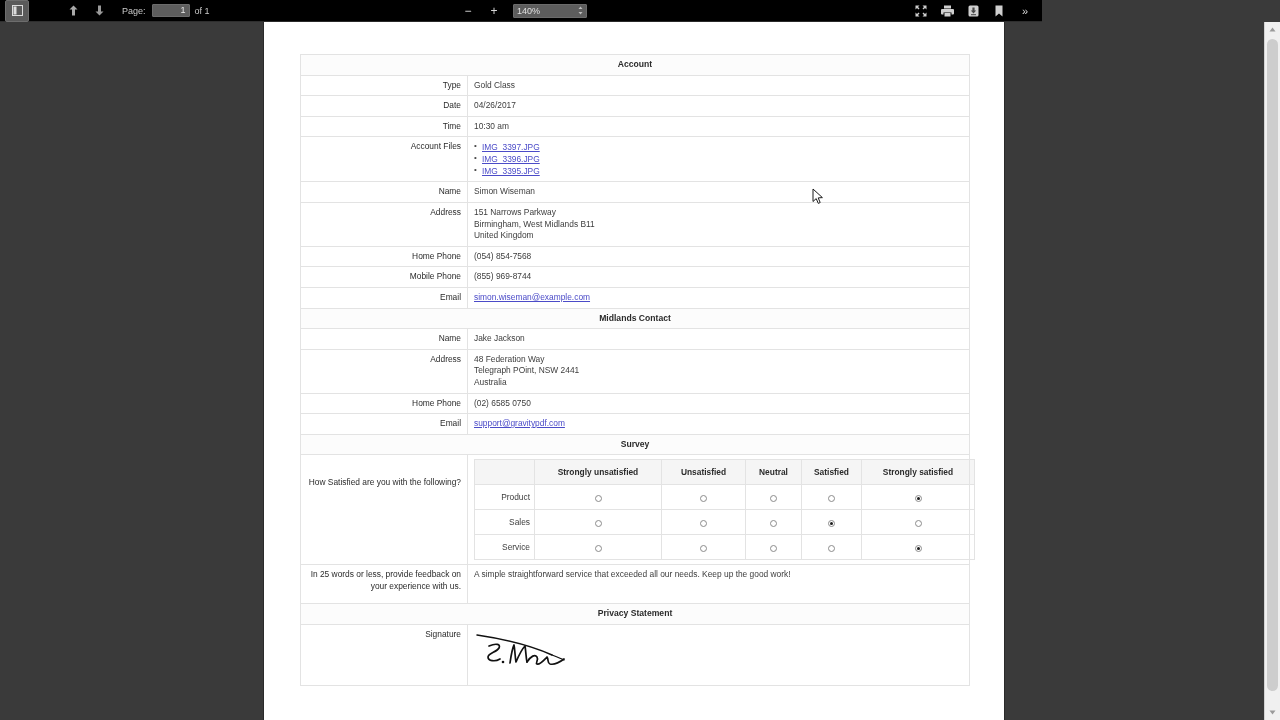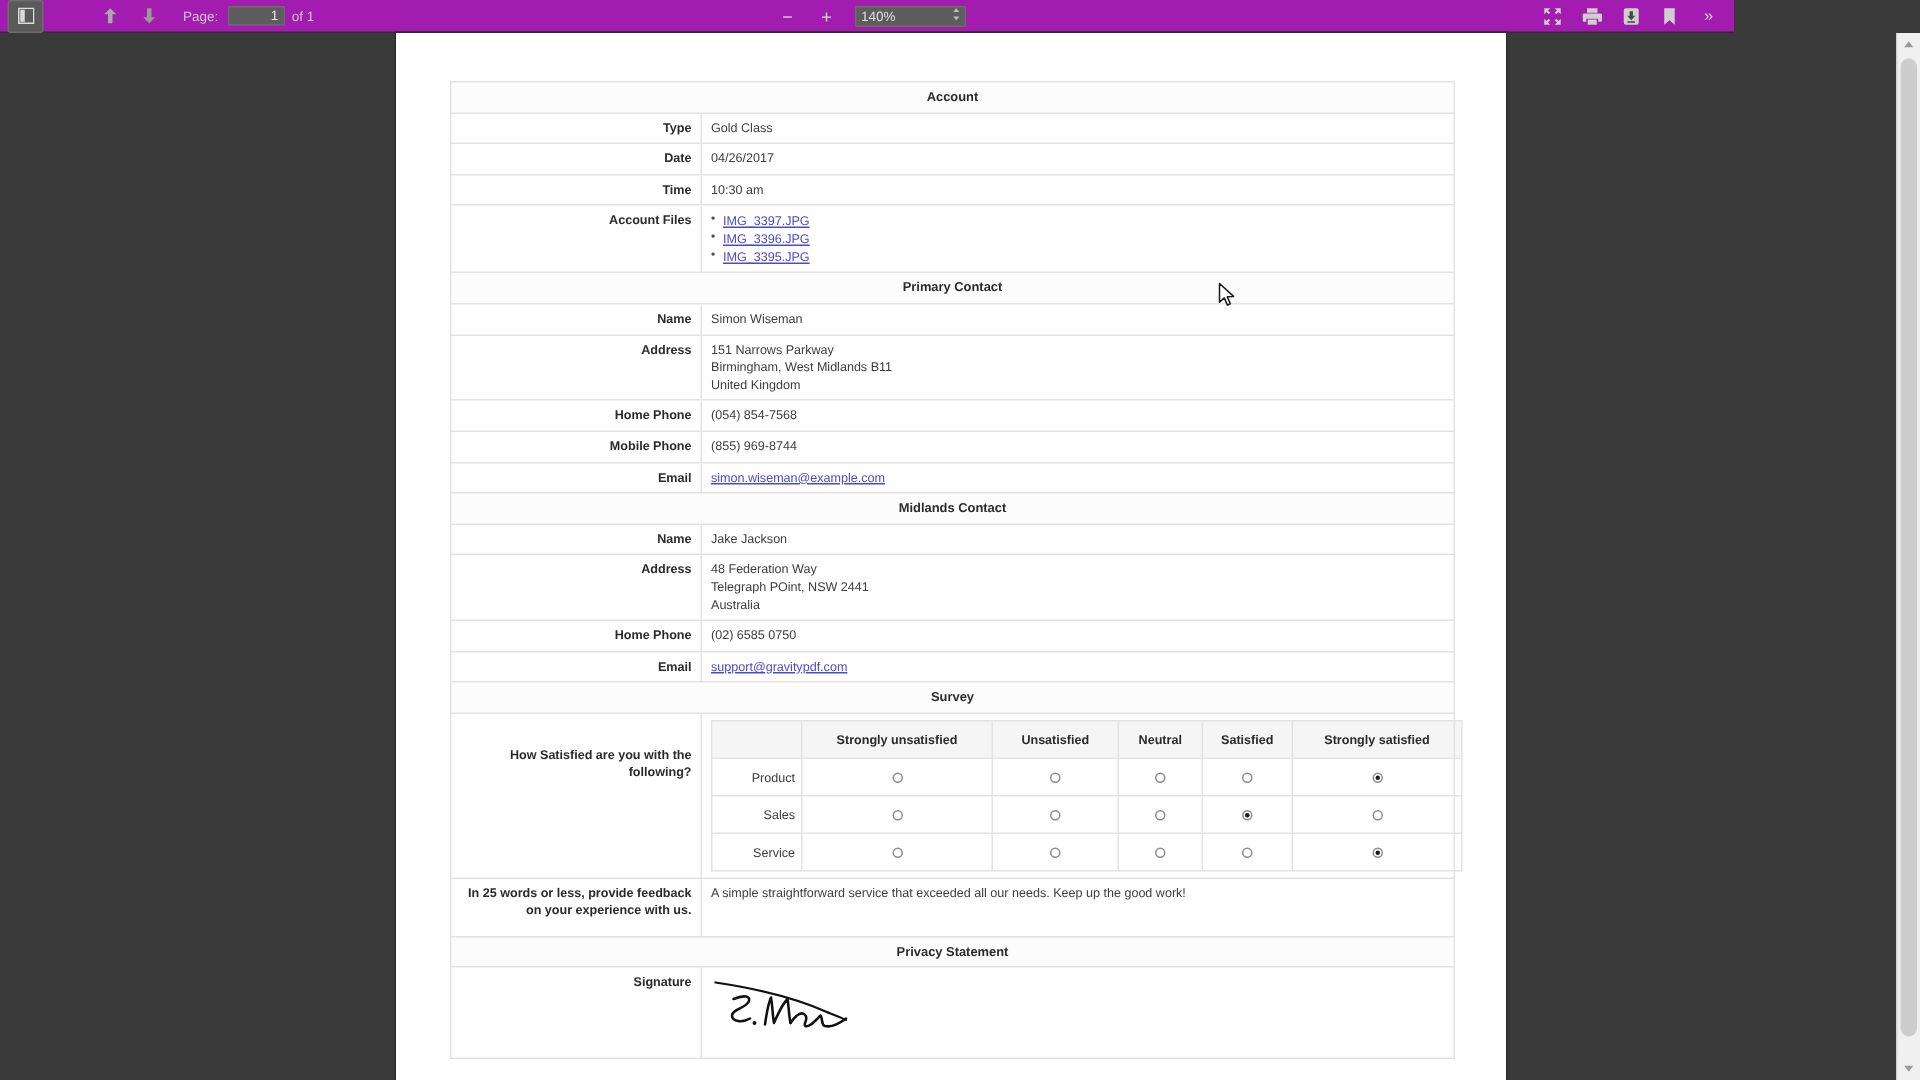--- a/index.html
+++ b/index.html
@@ -6,22 +6,22 @@
   body{
     width:1280px;height:720px;overflow:hidden;
     background:#3a3a3a;
     font-family:"Liberation Sans", sans-serif;
     -webkit-font-smoothing:antialiased;
   }
   .viewer{position:relative;width:1280px;height:720px;}
 
   
   .toolbar{
-    position:absolute;left:0;top:0;width:1156px;height:22px;
-    background:#a21caf;
+    position:absolute;left:0;top:0;width:1042px;height:22px;
+    background:#000000;
     border-bottom:1px solid #2e2e2e;
     box-sizing:border-box;
     display:flex;align-items:center;
     color:#d6d6d6;font-size:9px;
     user-select:none;
   }
   .tb-left{display:flex;align-items:center;height:22px;padding-left:4px;}
   .tb-center{position:absolute;left:0;right:0;margin:0 auto;display:flex;align-items:center;justify-content:center;height:22px;gap:0;}
   .tb-right{position:absolute;right:4px;top:0;height:22px;display:flex;align-items:center;gap:0;}
 
@@ -70,21 +70,21 @@
     border:1px solid #e3e3e3;
     padding:4px 6px;
     vertical-align:top;
     line-height:11.6px;
   }
   td.section{
     text-align:center;font-weight:bold;color:#2b2b2b;
     background:#fcfcfc;font-size:8.6px;padding:4px 6px;
   }
   td.lbl{
-    width:166px;text-align:right;font-weight:bold;color:#2b2b2b;
+    width:166px;text-align:right;font-weight:normal;color:#2b2b2b;
     background:#fff;
   }
   td.val{color:#3d3d3d;}
   td.val a, a.link{color:#4b4bc8;}
   ul.files{margin:0;padding:0;list-style:none;}
   ul.files li{position:relative;padding-left:8px;line-height:12px;}
   ul.files li:before{content:"•";position:absolute;left:0;top:-1px;color:#4a4a4a;font-size:8px;}
 
   
   table.survey{
@@ -243,23 +243,20 @@
             <td class="lbl">Account Files</td>
             <td class="val">
               <ul class="files">
                 <li><a class="link" href="#">IMG_3397.JPG</a></li>
                 <li><a class="link" href="#">IMG_3396.JPG</a></li>
                 <li><a class="link" href="#">IMG_3395.JPG</a></li>
               </ul>
             </td>
           </tr>
 
-          <tr>
-            <td class="section" colspan="2">Primary Contact</td>
-          </tr>
           <tr>
             <td class="lbl">Name</td>
             <td class="val">Simon Wiseman</td>
           </tr>
           <tr>
             <td class="lbl">Address</td>
             <td class="val">
               <div>151 Narrows Parkway</div>
               <div>Birmingham, West Midlands B11</div>
               <div>United Kingdom</div>

